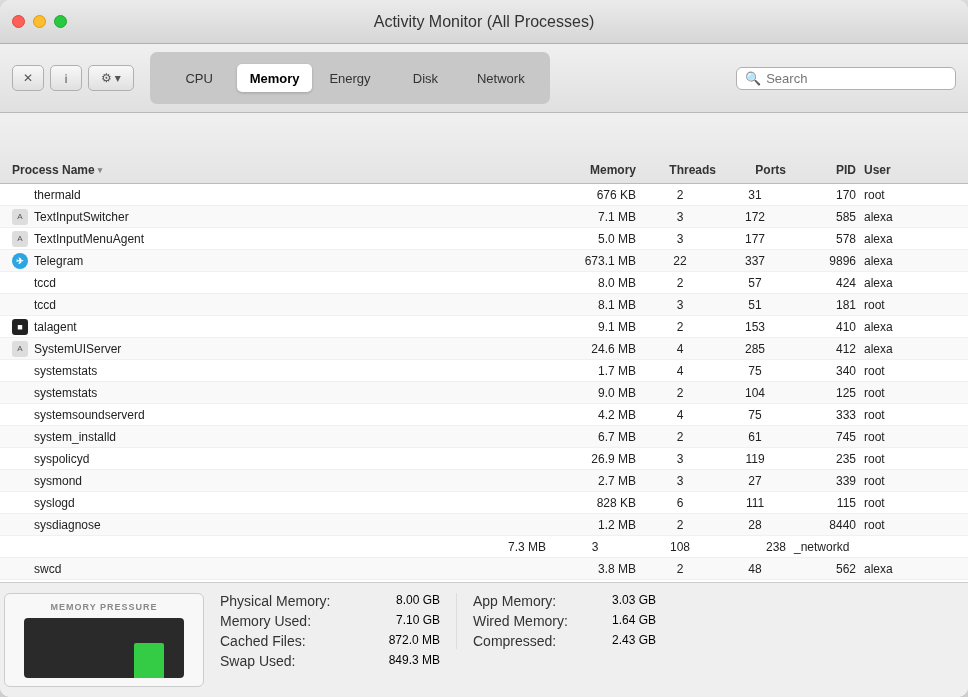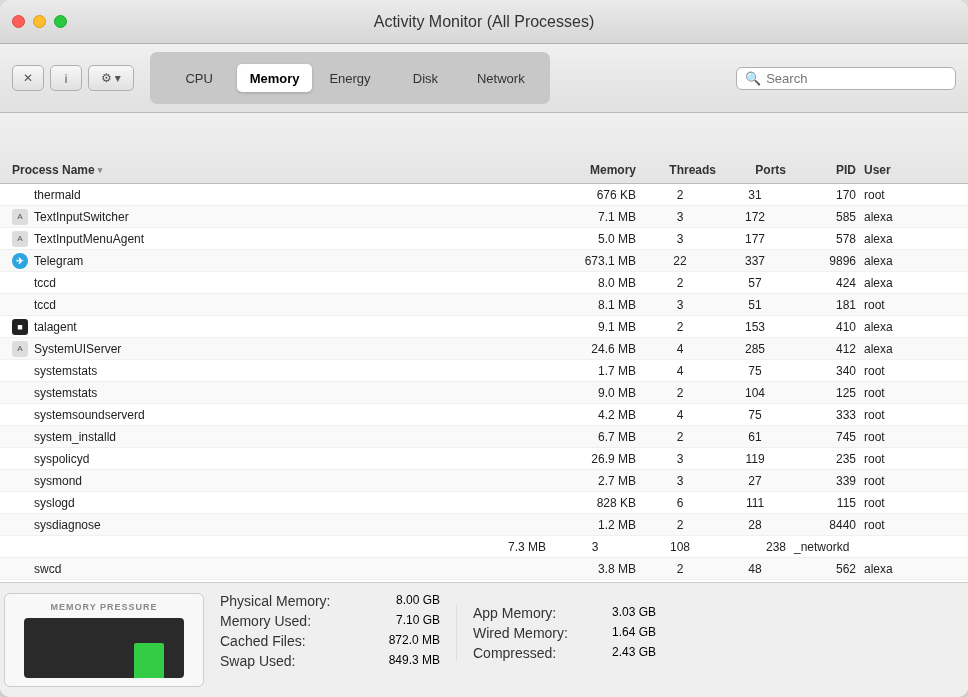--- a/index.html
+++ b/index.html
@@ -262,21 +262,20 @@
       color: #000;
       font-weight: 500;
     }
     .stats-right {
       display: flex;
       flex-direction: column;
       gap: 4px;
       min-width: 200px;
       border-left: 1px solid #ddd;
       padding-left: 16px;
-      margin-top: 12px;
     }
     .chevron {
       font-size: 9px;
       color: #888;
     }
     ::-webkit-scrollbar { width: 8px; }
     ::-webkit-scrollbar-track { background: #f0f0f0; }
     ::-webkit-scrollbar-thumb { background: #c0c0c0; border-radius: 4px; }
   </style>
 </head>

